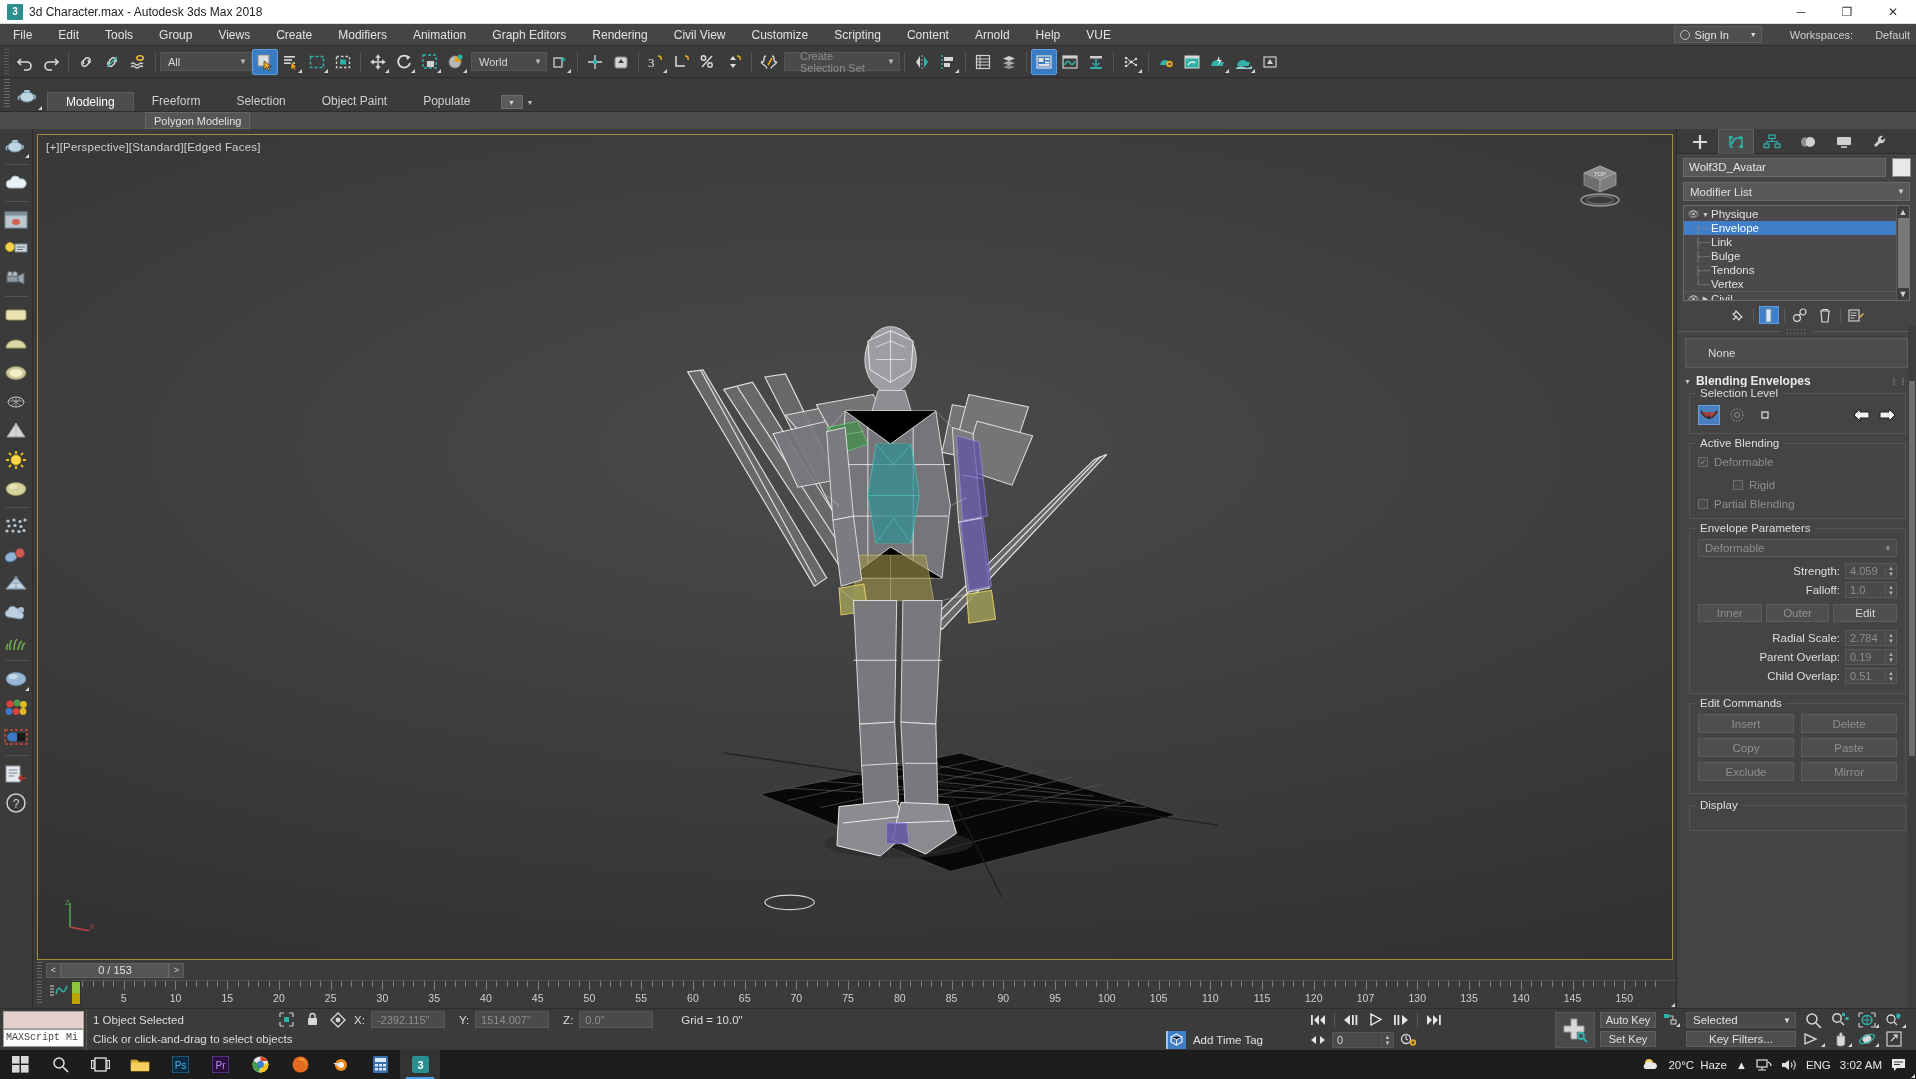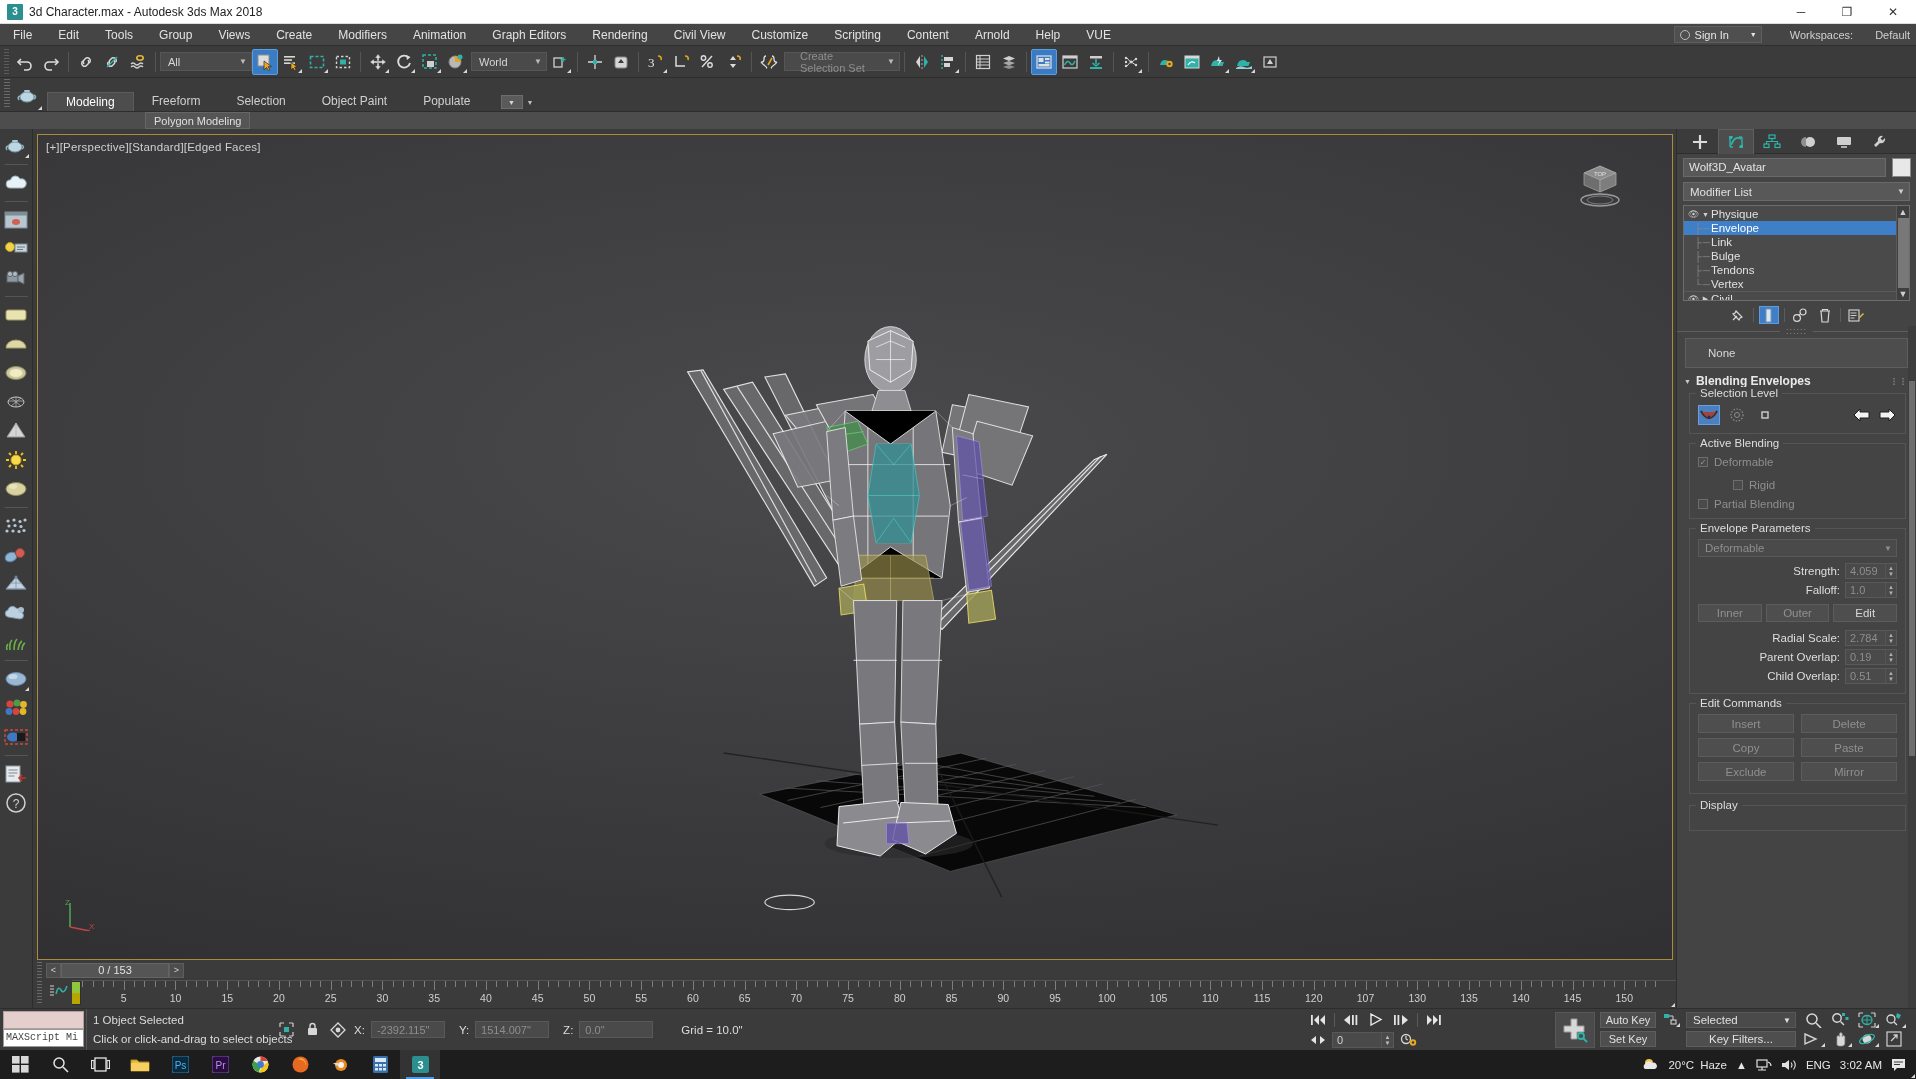--- a/index.html
+++ b/index.html
@@ -1409,20 +1409,29 @@
             </svg>
         </span>
         <span class="clab">X:</span>
         <span class="cfield">-2392.115"</span>
         <span class="clab" style="margin-left:8px;">Y:</span>
         <span class="cfield">1514.007"</span>
         <span class="clab" style="margin-left:8px;">Z:</span>
         <span class="cfield">0.0"</span>
         <span class="gridlab">Grid = 10.0"</span>
       </div>
+      <div class="ttagrow">
+        <span class="ttico">
+          <svg width="13" height="13" viewBox="0 0 13 13">
+              <path d="M6.5 1 L12 4 v5 L6.5 12 L1 9 V4 Z" fill="none" stroke="#f0f0f0" stroke-width="1.2"></path>
+              <path d="M1 4 L6.5 6.5 L12 4 M6.5 6.5 V12" stroke="#f0f0f0" stroke-width=".9"></path>
+            </svg>
+        </span>
+        <span style="font-size:11.5px;color:#e0e0e0;">Add Time Tag</span>
+      </div>
     </div>
 
     <div class="playctl">
       <div class="pcrow">
         <span class="pbtn">
           <svg width="16" height="12" viewBox="0 0 16 12">
               <rect x="1" y="1" width="1.8" height="10" fill="#e4e4e4"></rect>
               <path d="M9 1 L9 11 L4 6 Z M15 1 L15 11 L10 6 Z" fill="#e4e4e4"></path>
             </svg>
         </span>

